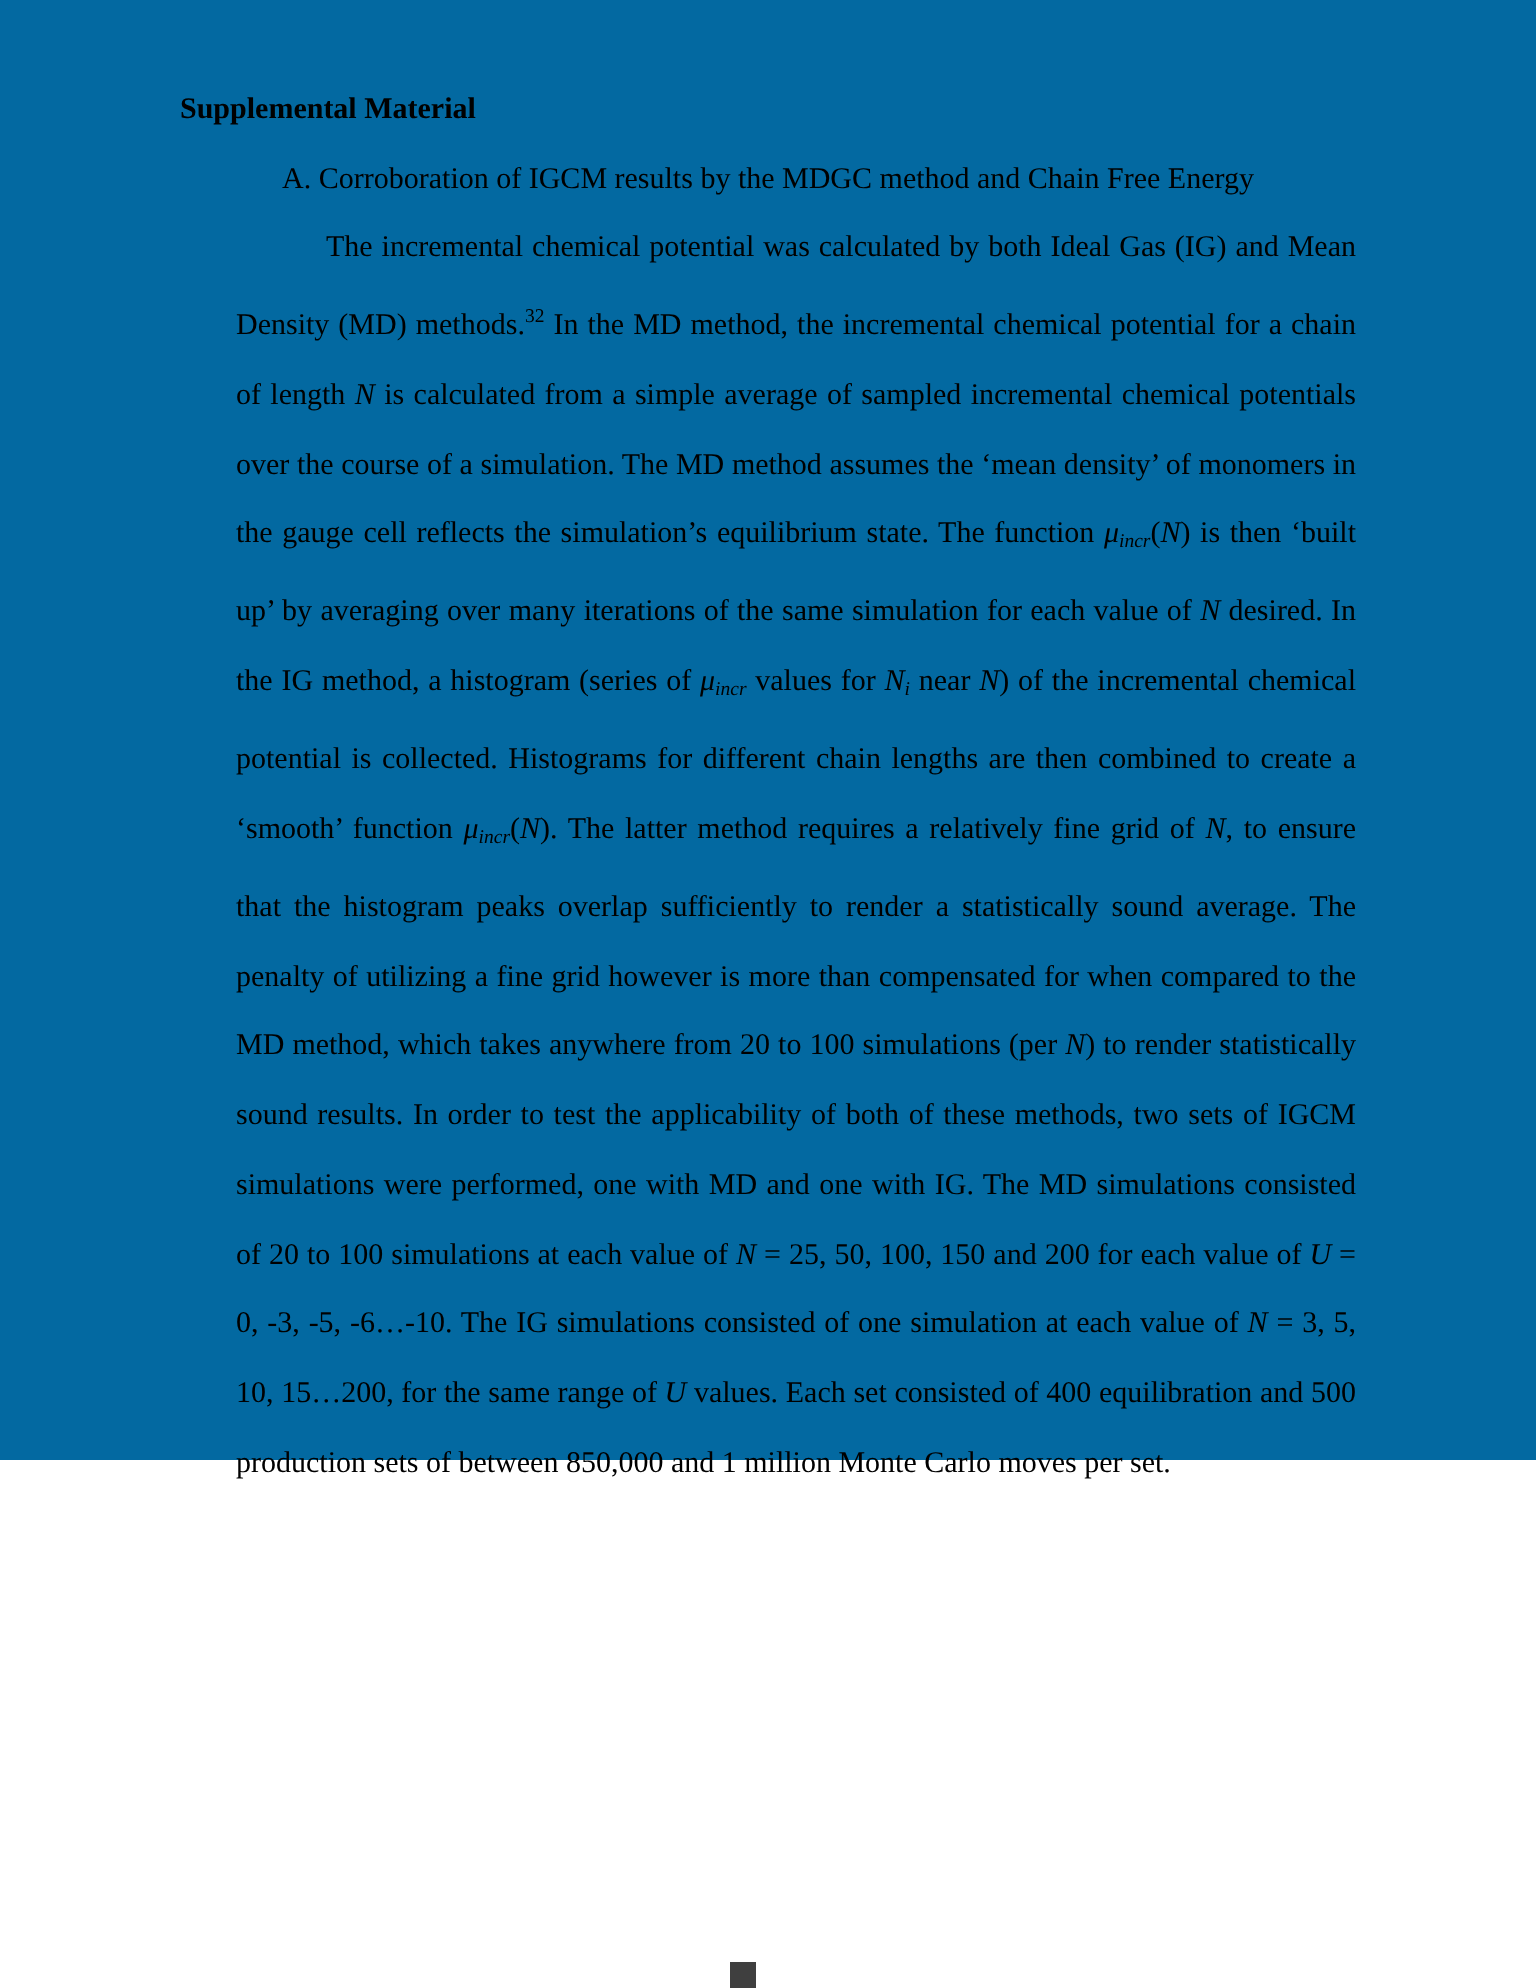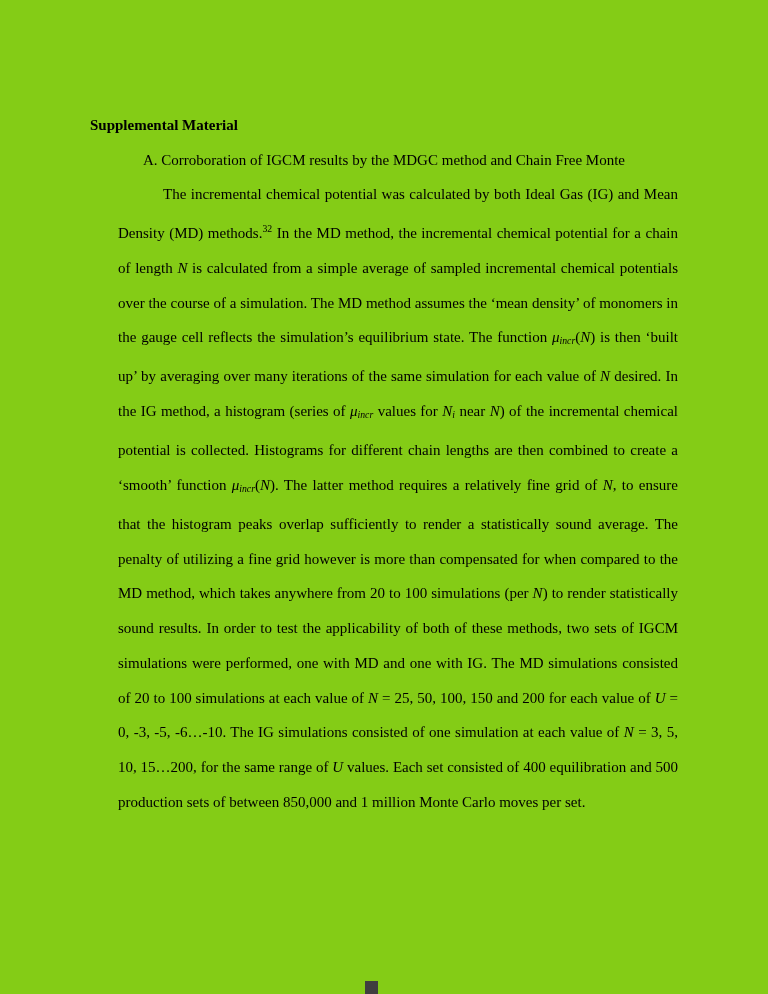--- a/index.html
+++ b/index.html
@@ -13,24 +13,24 @@
     position: relative;
     font-family: "Liberation Serif", serif;
     color: #000000;
     overflow: hidden;
   }
   .page {
     position: absolute;
     top: 0;
     left: 0;
     width: 768px;
-    height: 994px;
-    background: #84cc16;
+    height: 730px;
+    background: #0369a1;
     box-sizing: border-box;
-    padding: 108px 90px 0 90px;
+    padding: 38px 90px 0 90px;
   }
   .heading {
     font-size: 15px;
     font-weight: bold;
     line-height: 34.7px;
   }
   .subheading {
     font-size: 15px;
     line-height: 34.7px;
     text-align: center;
@@ -61,17 +61,17 @@
     width: 13px;
     height: 13px;
     background: #3f3f3f;
   }
 </style>
 </head>
 <body>
 
 <div class="page">
   <div class="heading">Supplemental Material</div>
-  <div class="subheading">A. Corroboration of IGCM results by the MDGC method and Chain Free Monte</div>
+  <div class="subheading">A. Corroboration of IGCM results by the MDGC method and Chain Free Energy</div>
   <div class="body-paragraph"><span>The incremental chemical potential was calculated by both Ideal Gas (IG) and Mean Density (MD) methods.</span><span class="run-sup">32</span><span> In the MD method, the incremental chemical potential for a chain of length </span><span class="run-i">N</span><span> is calculated from a simple average of sampled incremental chemical potentials over the course of a simulation. The MD method assumes the ‘mean density’ of monomers in the gauge cell reflects the simulation’s equilibrium state.  The function </span><span class="run-i">μ</span><span class="run-sub">incr</span><span>(</span><span class="run-i">N</span><span>)</span><span> is then ‘built up’ by averaging over many iterations of the same simulation for each value of </span><span class="run-i">N</span><span> desired. In the IG method, a histogram (series of </span><span class="run-i">μ</span><span class="run-sub">incr</span><span> values for </span><span class="run-i">N</span><span class="run-sub">i</span><span> near </span><span class="run-i">N</span><span>) of the incremental chemical potential is collected. Histograms for different chain lengths are then combined to create a ‘smooth’ function </span><span class="run-i">μ</span><span class="run-sub">incr</span><span>(</span><span class="run-i">N</span><span>).  The latter method requires a relatively fine grid of </span><span class="run-i">N</span><span>, to ensure that the histogram peaks overlap sufficiently to render a statistically sound average.  The penalty of utilizing a fine grid however is more than compensated for when compared to the MD method, which takes anywhere from 20 to 100 simulations (per </span><span class="run-i">N</span><span>) to render statistically sound results. In order to test the applicability of both of these methods, two sets of IGCM simulations were performed, one with MD and one with IG.  The MD simulations consisted of 20 to 100 simulations at each value of </span><span class="run-i">N</span><span> = 25, 50, 100, 150 and 200 for each value of </span><span class="run-i">U</span><span> = 0, -3, -5, -6…-10. The IG simulations consisted of one simulation at each value of </span><span class="run-i">N</span><span> = 3, 5, 10, 15…200, for the same range of </span><span class="run-i">U</span><span> values. Each set consisted of 400 equilibration and 500 production sets of between 850,000 and 1 million Monte Carlo moves per set.</span></div>
 </div>
 
 <div class="scroll-indicator"></div>
 
 </body></html>

